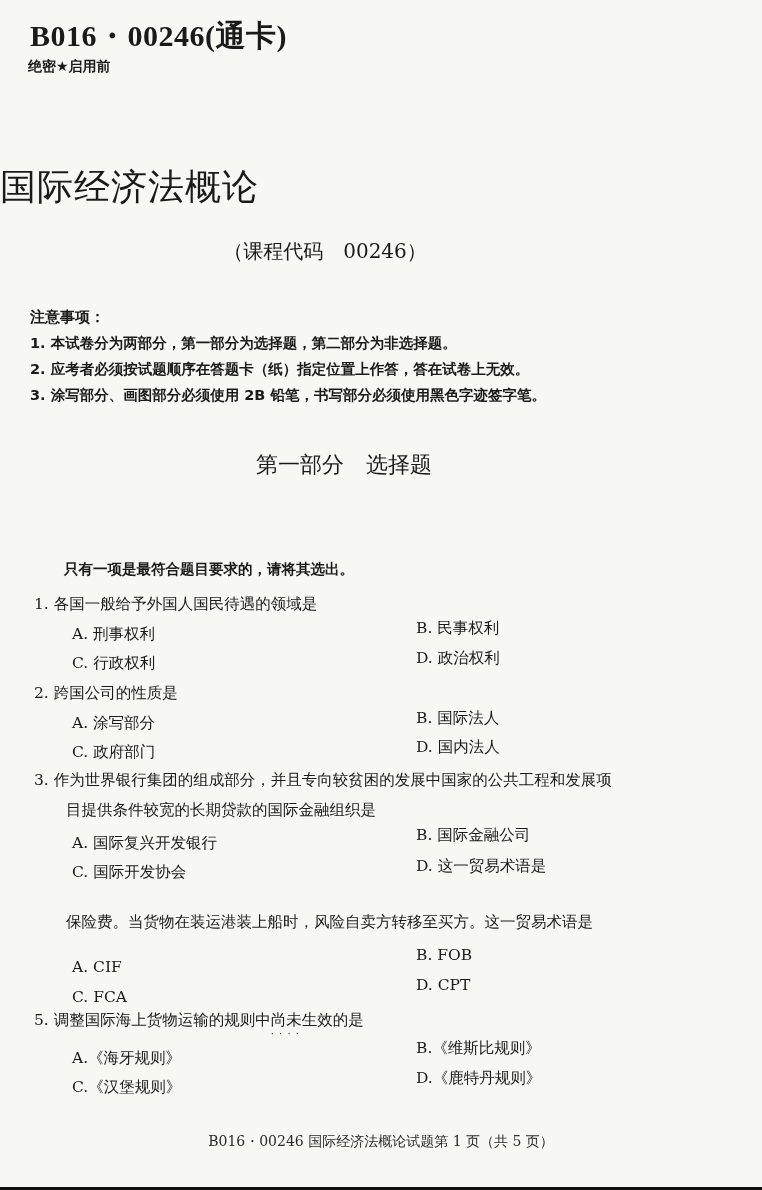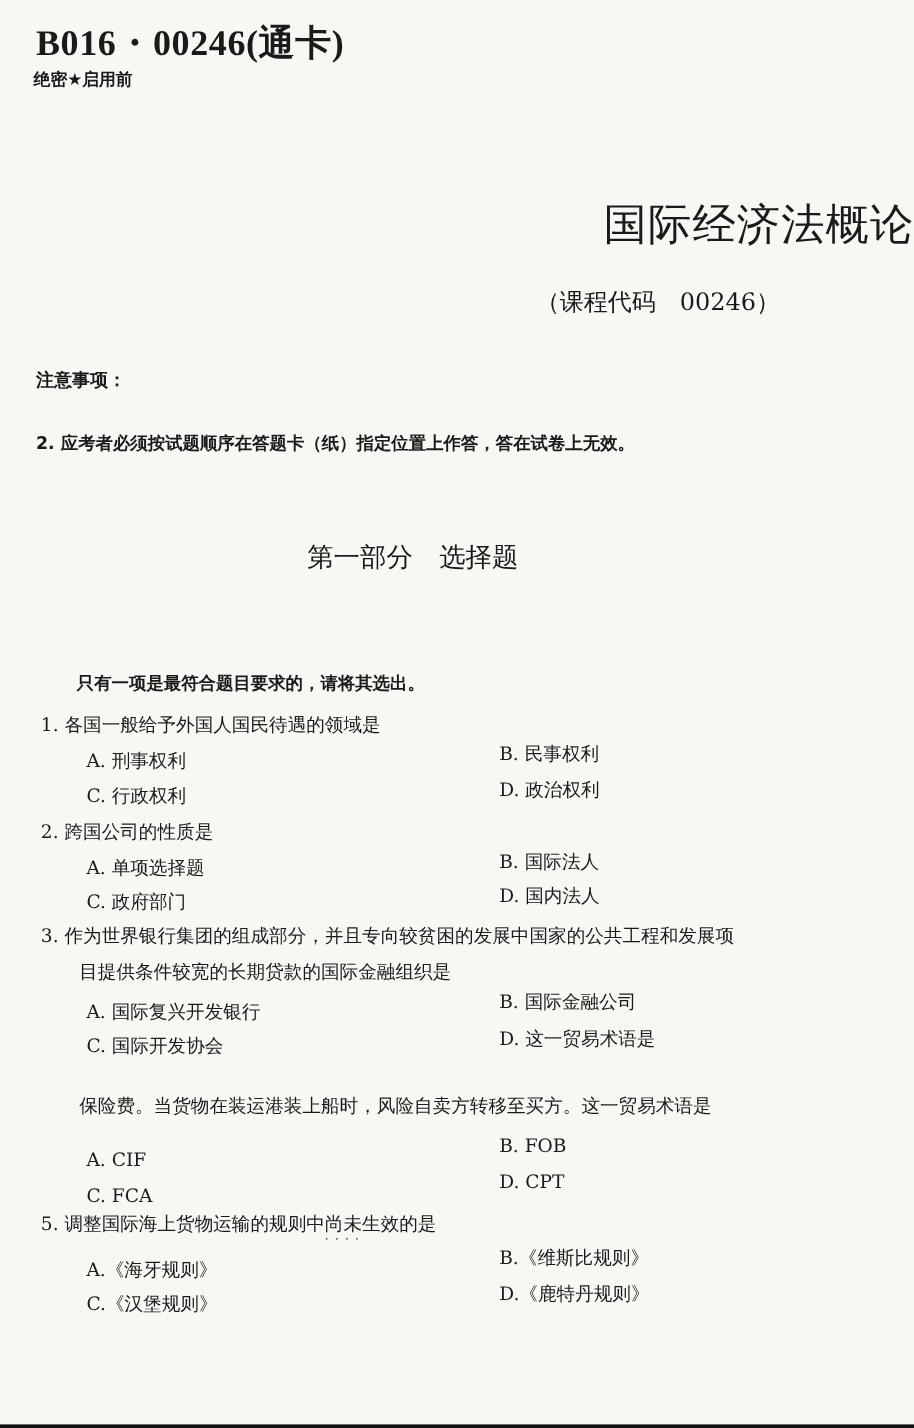--- a/index.html
+++ b/index.html
@@ -11,22 +11,22 @@
     position: relative;
   }
   .page { position: absolute; left: 0; top: 0; width: 762px; height: 1187px; background: #f7f7f3; }
   .bottom-edge { position: absolute; left: 0; top: 1187px; width: 762px; height: 3px; background: #111; }
   .abs { position: absolute; white-space: nowrap; }
 
   .code { left: 30px; top: 16px; font-family: "Liberation Serif", serif; font-weight: bold; font-size: 30px; letter-spacing: 0.5px; }
   .secret { left: 28px; top: 58px; font-family: "DejaVu Sans", sans-serif; font-weight: bold; font-size: 14px; }
 
   .exam-title { left: 0; width: 762px; top: 112px; text-align: center; font-size: 23px; }
-  .subject { left: 0; width: 762px; top: 163px; text-align: right; font-size: 36px; letter-spacing: 1px; }
-  .course-code { left: 0; width: 650px; top: 238px; text-align: right; font-size: 20px; }
+  .subject { left: 0; width: 762px; top: 163px; text-align: left; font-size: 36px; letter-spacing: 1px; }
+  .course-code { left: 0; width: 650px; top: 238px; text-align: center; font-size: 20px; }
 
   .notice-h { left: 30px; top: 308px; font-family: "DejaVu Sans", sans-serif; font-weight: bold; font-size: 15px; }
   .notice { left: 30px; font-family: "DejaVu Sans", sans-serif; font-weight: bold; font-size: 14.5px; }
 
   .part-title { left: 0; width: 688px; top: 450px; text-align: center; font-family: "DejaVu Sans", sans-serif; font-size: 22px; }
 
   .section-h { left: 30px; top: 530px; font-family: "DejaVu Sans", sans-serif; font-weight: bold; font-size: 14.5px; }
   .section-h2 { left: 64px; top: 560px; font-family: "DejaVu Sans", sans-serif; font-weight: bold; font-size: 14.5px; }
 
   .q { left: 34px; font-size: 15.5px; }
@@ -45,34 +45,36 @@
 
 <div class="page">
 
   <div class="abs code">B016・00246(通卡)</div>
   <div class="abs secret">绝密★启用前</div>
 
   <div class="abs subject">国际经济法概论</div>
   <div class="abs course-code">（课程代码　00246）</div>
 
   <div class="abs notice-h">注意事项：</div>
+  <div class="abs notice" style="top:334px">1. 本试卷分为两部分，第一部分为选择题，第二部分为非选择题。</div>
   <div class="abs notice" style="top:360px">2. 应考者必须按试题顺序在答题卡（纸）指定位置上作答，答在试卷上无效。</div>
+  <div class="abs notice" style="top:386px">3. 涂写部分、画图部分必须使用 2B 铅笔，书写部分必须使用黑色字迹签字笔。</div>
 
   <div class="abs part-title">第一部分　选择题</div>
 
   <div class="abs section-h2">只有一项是最符合题目要求的，请将其选出。</div>
 
   <div class="abs q" style="top:594px">1. 各国一般给予外国人国民待遇的领域是</div>
   <div class="abs opt optL" style="top:624px">A. 刑事权利</div>
   <div class="abs opt optR" style="top:618px">B. 民事权利</div>
   <div class="abs opt optL" style="top:653px">C. 行政权利</div>
   <div class="abs opt optR" style="top:648px">D. 政治权利</div>
 
   <div class="abs q" style="top:683px">2. 跨国公司的性质是</div>
-  <div class="abs opt optL" style="top:713px">A. 单项选择题</div>
+  <div class="abs opt optL" style="top:713px">A. 涂写部分</div>
   <div class="abs opt optR" style="top:708px">B. 国际法人</div>
   <div class="abs opt optL" style="top:742px">C. 政府部门</div>
   <div class="abs opt optR" style="top:737px">D. 国内法人</div>
 
   <div class="abs q" style="top:770px">3. 作为世界银行集团的组成部分，并且专向较贫困的发展中国家的公共工程和发展项</div>
   <div class="abs q2" style="top:800px">目提供条件较宽的长期贷款的国际金融组织是</div>
   <div class="abs opt optL" style="top:833px">A. 国际复兴开发银行</div>
   <div class="abs opt optR" style="top:825px">B. 国际金融公司</div>
   <div class="abs opt optL" style="top:862px">C. 国际开发协会</div>
   <div class="abs opt optR" style="top:856px">D. 这一贸易术语是</div>
@@ -84,14 +86,15 @@
   <div class="abs opt optR" style="top:976px">D. CPT</div>
 
   <div class="abs q" style="top:1010px">
     <span>5. 调整国际海上货物运输的规则中</span><span class="emph">尚未生效</span><span>的是</span>
   </div>
   <div class="abs opt optL" style="top:1048px">A.《海牙规则》</div>
   <div class="abs opt optR" style="top:1038px">B.《维斯比规则》</div>
   <div class="abs opt optL" style="top:1077px">C.《汉堡规则》</div>
   <div class="abs opt optR" style="top:1068px">D.《鹿特丹规则》</div>
 
+  <div class="abs footer">B016・00246 国际经济法概论试题第 1 页（共 5 页）</div>
 </div>
 <div class="bottom-edge"></div>
 
 </body></html>

